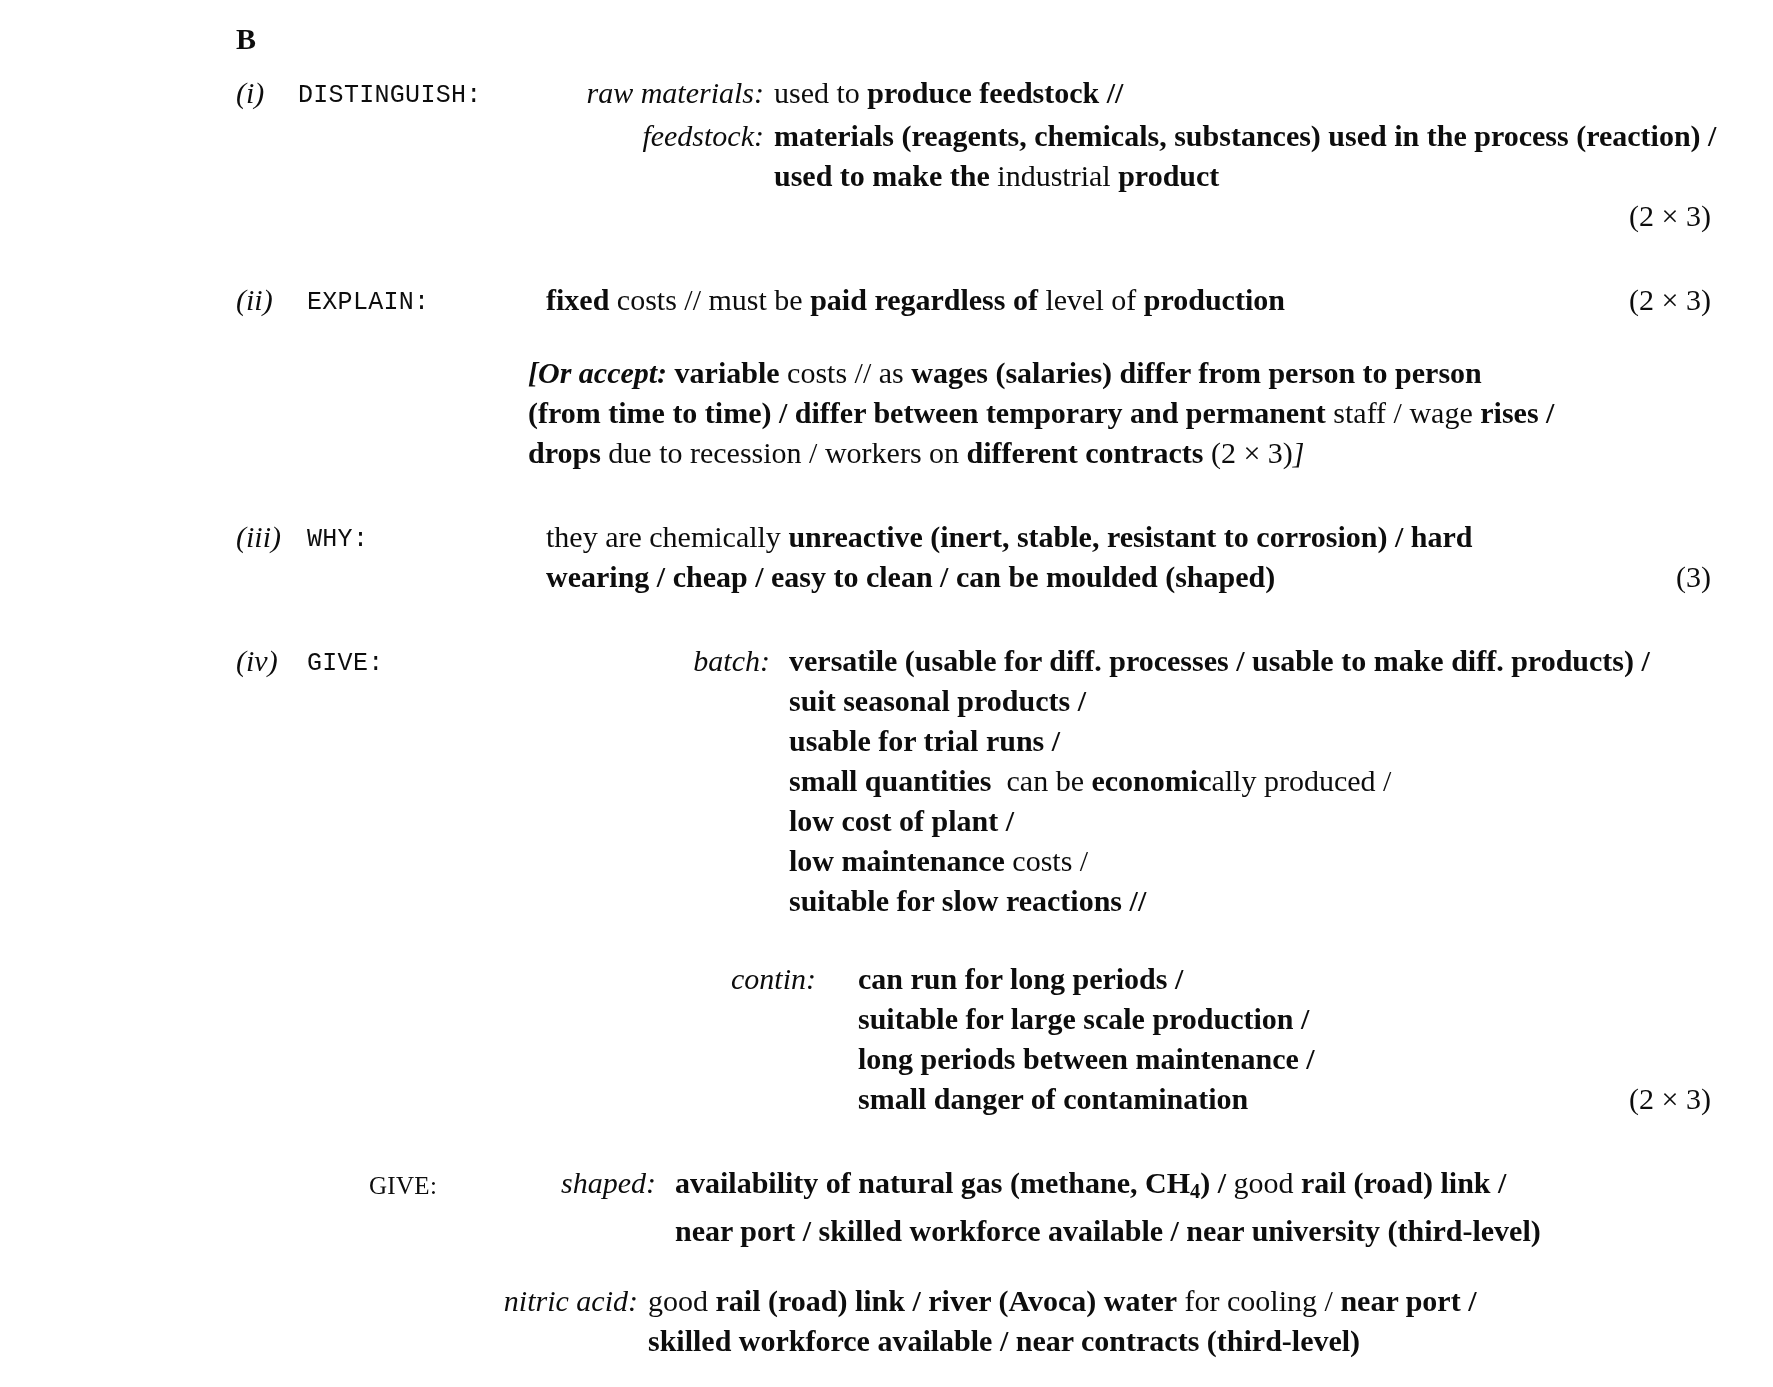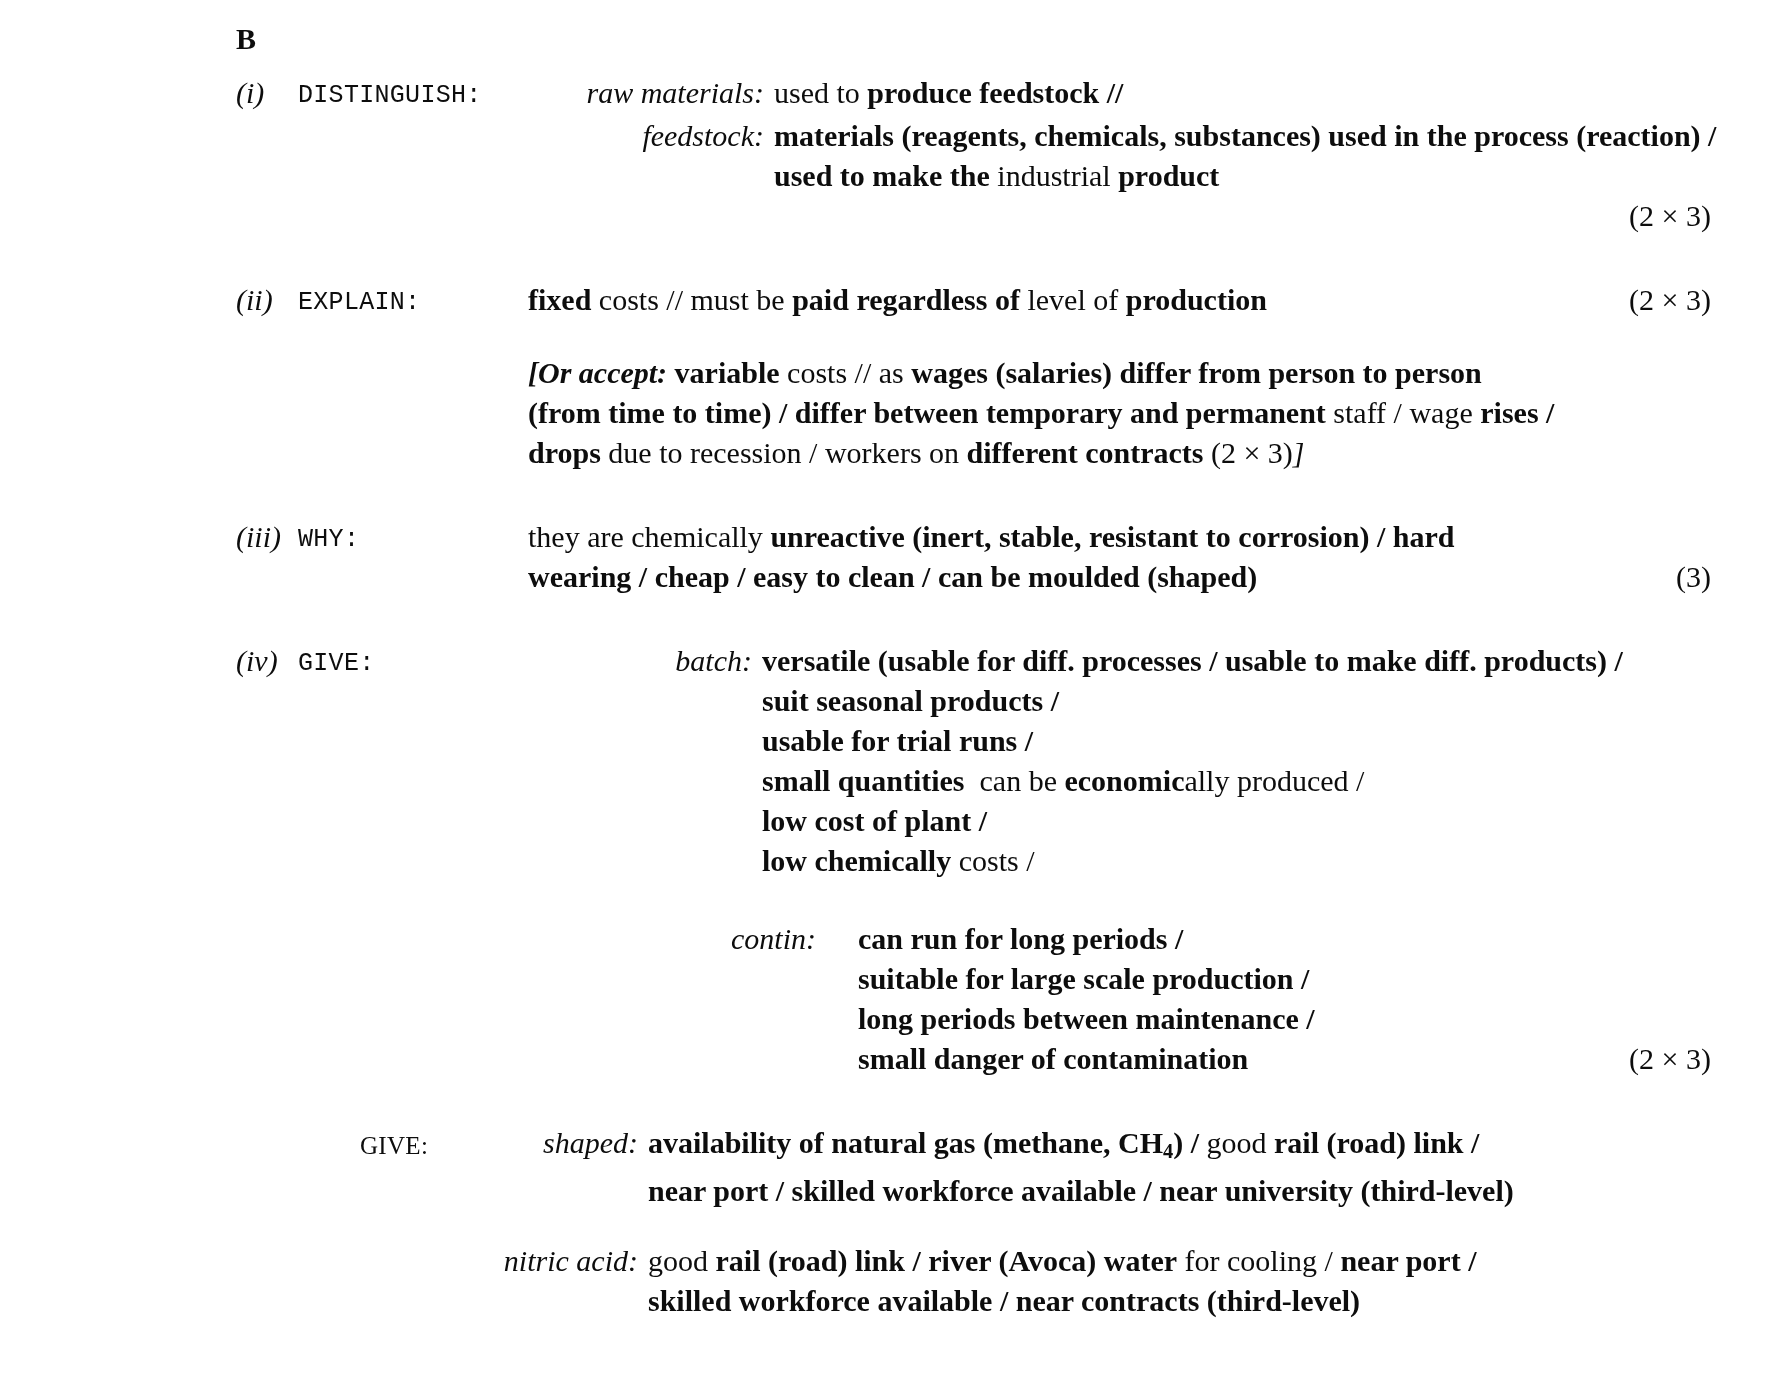--- a/index.html
+++ b/index.html
@@ -55,21 +55,21 @@
     line-height: 1.1;
     margin-bottom: 18px;
   }
 
   
   .qrow {
     display: flex;
     align-items: flex-start;
     margin-bottom: 0;
   }
-  .qrow.gap-lg { margin-top: 44px; }
+  .qrow.gap-lg { margin-top: 44px; gap: 9px; }
   .qrow.gap-md { margin-top: 38px; gap: 32px; }
   .qrow.gap-sm { margin-top: 30px; }
 
   .marker {
     width: 62px;
     flex: 0 0 62px;
     margin-left: 236px;
     font-style: italic;
     font-size: 30px;
     line-height: 40px;
@@ -183,21 +183,22 @@
     <div class="qrow gap-lg">
       <div class="marker">(iv)</div>
       <div class="verb w-main">GIVE:</div>
       <div class="sublabel w-b">batch:</div>
       <div class="content">
           <div class="line"><b>versatile (usable for diff. processes / usable to make diff. products) /</b></div>
           <div class="line"><b>suit seasonal products /</b></div>
           <div class="line"><b>usable for trial runs /</b></div>
           <div class="line"><b>small quantities</b>&nbsp; can be <b>economic</b>ally produced /</div>
           <div class="line"><b>low cost of plant /</b></div>
-          <div class="line"><b>low chemically</b> costs /</div>
+          <div class="line"><b>low maintenance</b> costs /</div>
+          <div class="line"><b>suitable for slow reactions //</b></div>
         </div>
     </div>
 
     <div class="qrow gap-md">
       <div class="marker blank">&nbsp;</div>
       <div class="verb w-main">&nbsp;</div>
       <div class="sublabel w-b">contin:</div>
       <div class="content">
           <div class="line"><b>can run for long periods /</b></div>
           <div class="line"><b>suitable for large scale production /</b></div>

